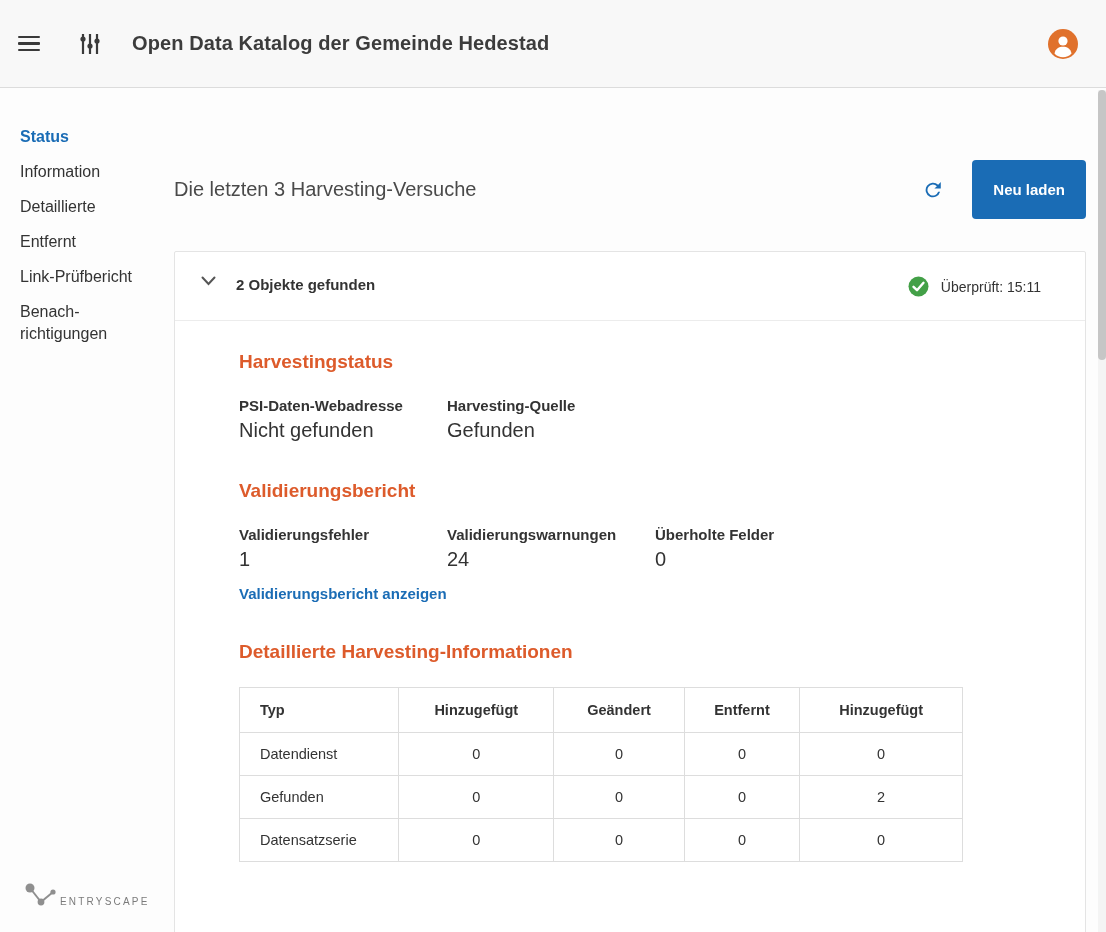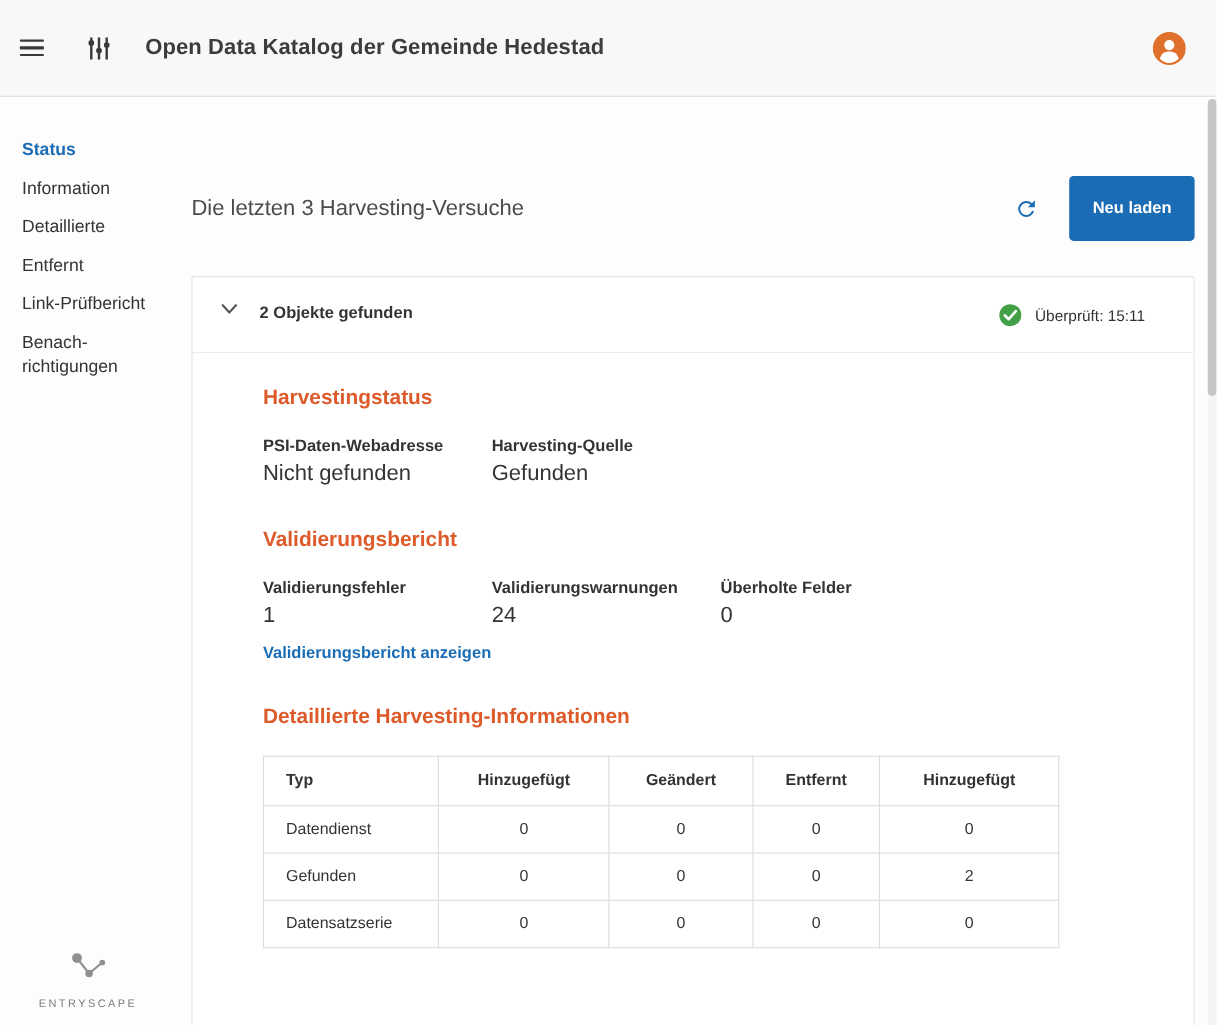--- a/index.html
+++ b/index.html
@@ -42,21 +42,21 @@
     line-height: 22px;
     margin-bottom: 13px;
     cursor: pointer;
     max-width: 132px;
   }
   .nav-item.active { color: #1a6cb5; font-weight: 700; }
   .sidebar-brand {
     margin-top: auto;
     width: 120px;
     display: flex;
-    flex-direction: column;
+    flex-direction: row;
     align-items: center;
   }
   .brand-text { font-size: 10px; letter-spacing: 2.2px; color: #7b7b7b; margin-top: 5px; }
 
   
   .main { flex: 1; padding-right: 20px; }
   .content-header {
     margin-top: 72px;
     display: flex;
     align-items: center;

